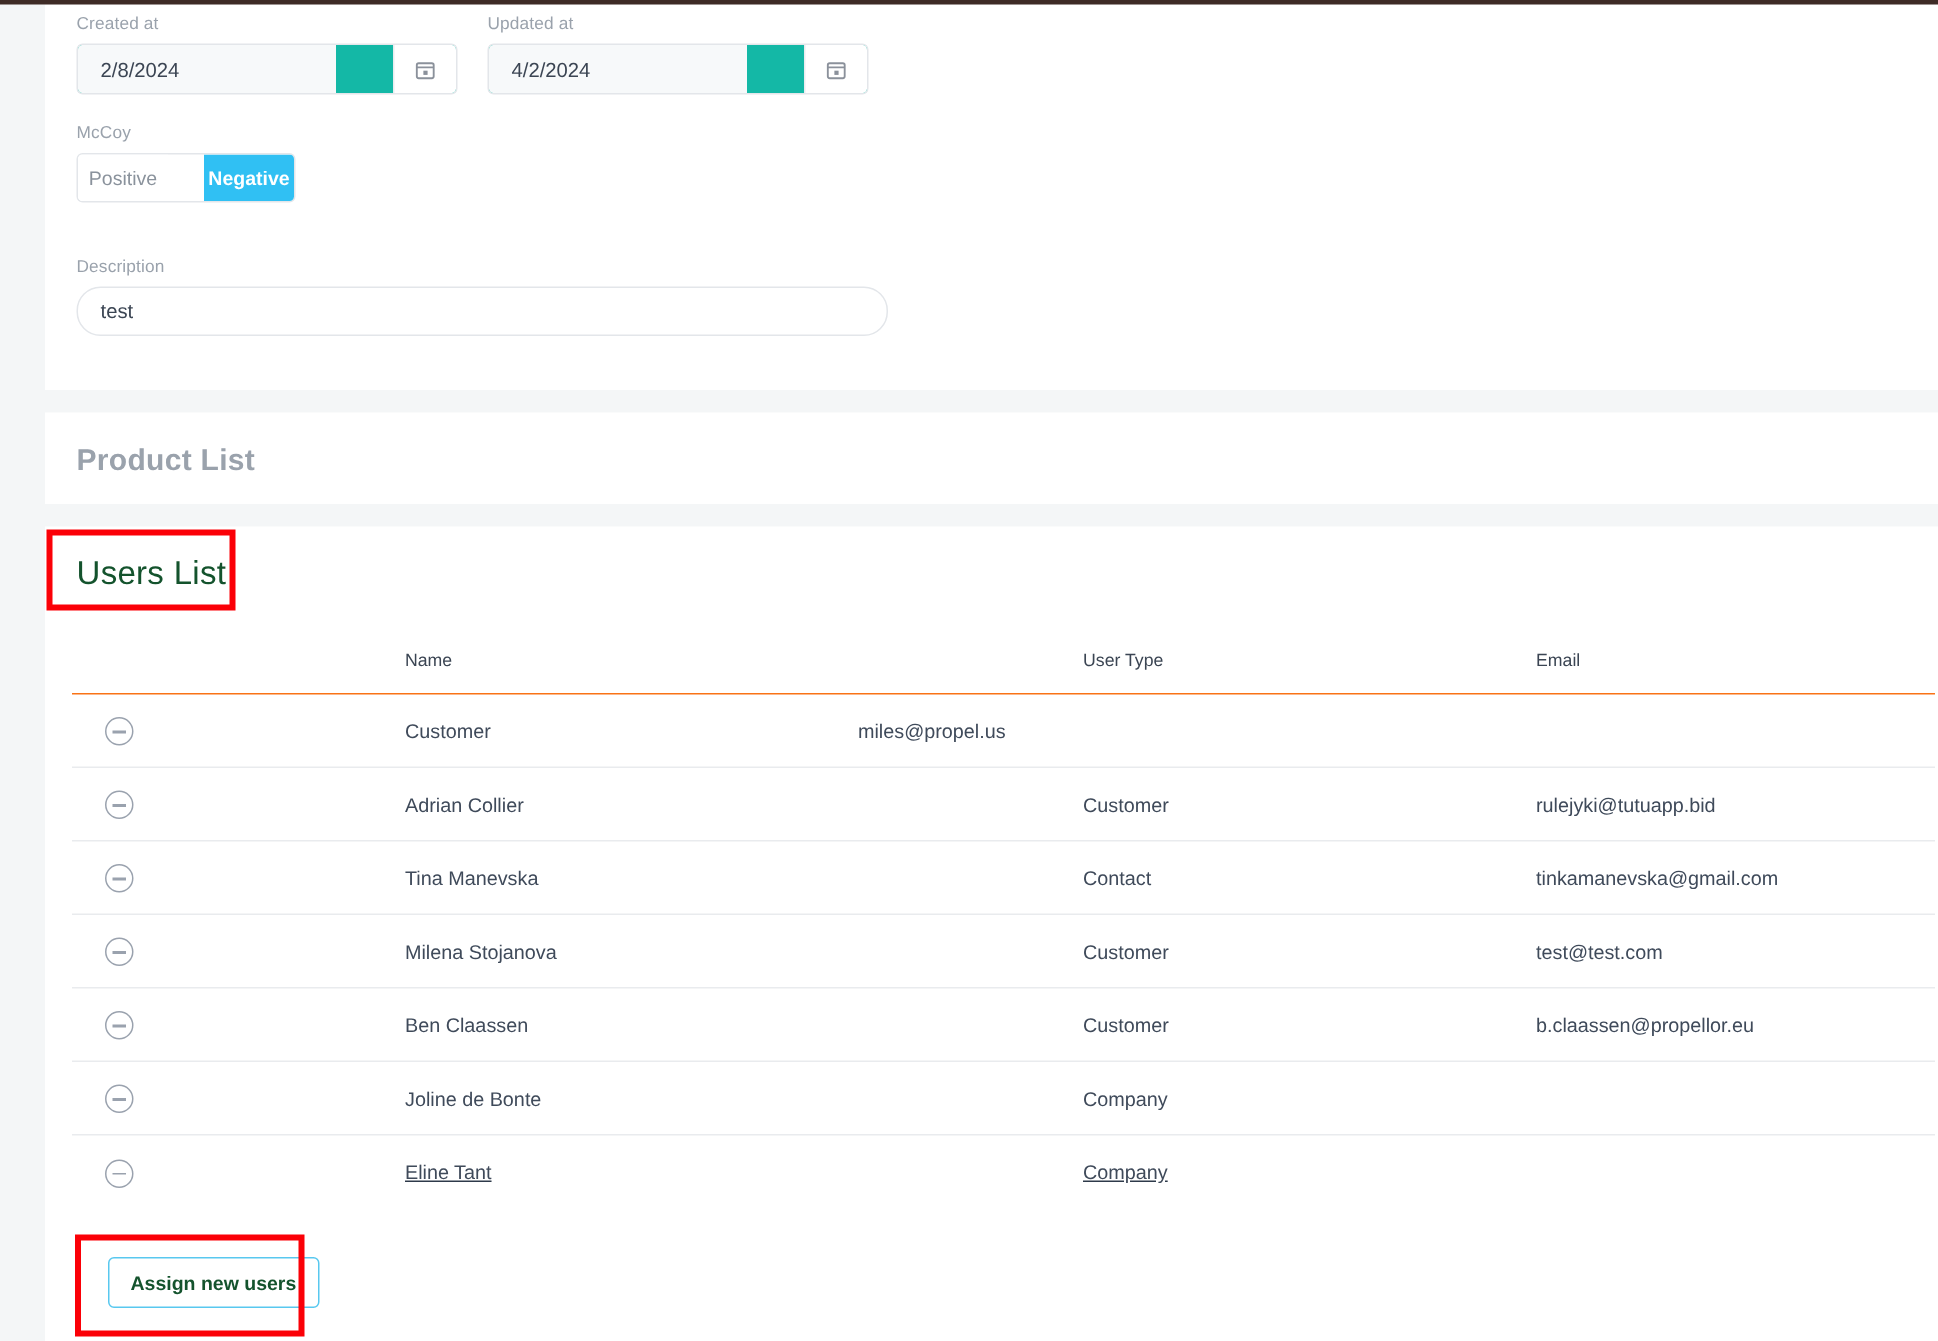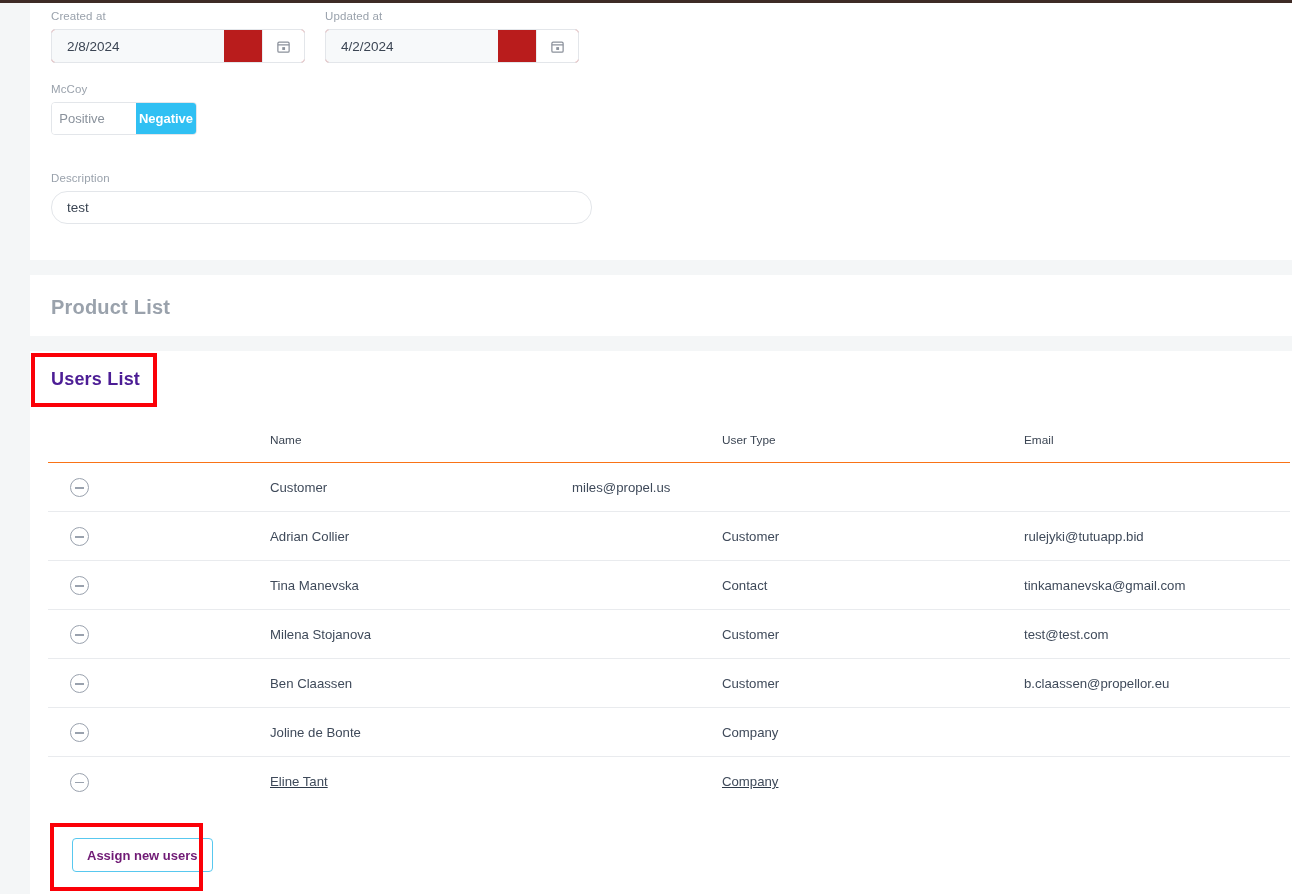--- a/index.html
+++ b/index.html
@@ -57,21 +57,21 @@
     display: flex;
     gap: 20px;
   }
   .date-field { width: 254px; }
   .date-input-wrap {
     margin-top: 7px;
     display: flex;
     height: 34px;
     border: 1px solid #e3e6ea;
     border-radius: 4px;
-    background: #b91c1c;
+    background: #14b8a6;
     overflow: hidden;
     gap: 38px;
   }
   .date-input-wrap .val {
     flex: 1;
     display: flex;
     align-items: center;
     padding-left: 15px;
     font-size: 13.5px;
     color: #3b4553;
@@ -160,23 +160,23 @@
   #users-panel {
     left: 30px;
     top: 351px;
     width: 1262px;
     height: 543px;
   }
   #users-title {
     position: absolute;
     left: 21px;
     top: 18px;
-    font-size: 18px;
-    font-weight: bold;
-    color: #4c1d95;
+    font-size: 22px;
+    font-weight: normal;
+    color: #14532d;
     letter-spacing: .2px;
   }
 
   
   .hl-box {
     position: absolute;
     border: 4px solid #fb0007;
     z-index: 20;
     pointer-events: none;
     background: transparent;
@@ -237,21 +237,21 @@
   
   #assign-btn {
     position: absolute;
     left: 42px;
     top: 487px;
     height: 34px;
     padding: 0 14px;
     border: 1px solid #58c8ef;
     border-radius: 4px;
     background: #ffffff;
-    color: #701a75;
+    color: #14532d;
     font-size: 13px;
     font-weight: bold;
     display: flex;
     align-items: center;
     justify-content: center;
     cursor: pointer;
     font-family: "Liberation Sans", sans-serif;
   }
 </style>
 </head>

